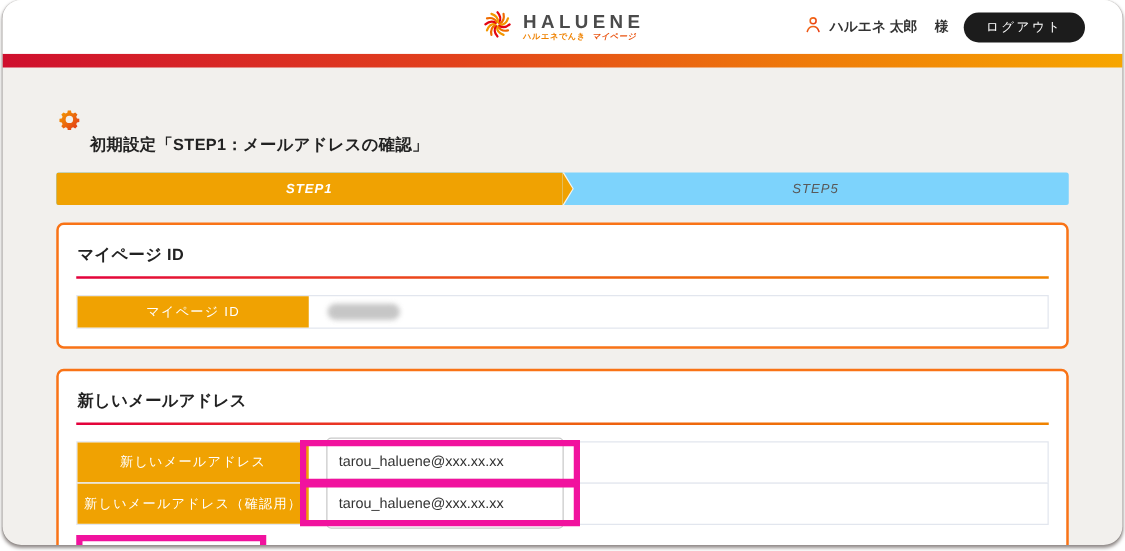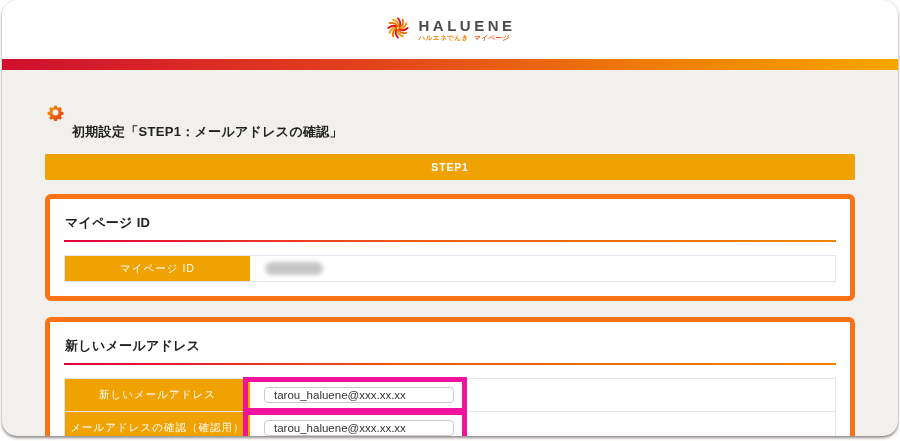--- a/index.html
+++ b/index.html
@@ -5,21 +5,21 @@
   * { box-sizing: border-box; margin: 0; padding: 0; }
   html,body { width: 900px; height: 441px; background:#fff; font-family:"Liberation Sans","DejaVu Sans",sans-serif; }
 
   .window {
     position:absolute; left:2px; top:0; width:896px; height:436px;
     border-radius:15px; overflow:hidden; background:#f2f0ed;
     box-shadow:0 2px 3px rgba(60,50,45,.55), 0 0 1px rgba(0,0,0,.25);
   }
 
   
-  .header { position:relative; height:59px; background:#fff; }
+  .header { position:relative; height:43px; background:#fff; }
   .logo { position:absolute; left:50%; top:50%; transform:translate(-50%,-50%);
           display:flex; align-items:center; gap:7px; cursor:pointer; }
   .logo-text { display:flex; flex-direction:column; line-height:1; }
   .brand { font-size:15px; letter-spacing:3.5px; color:#4b4b4b; font-weight:600; }
   .logo-sub { display:flex; gap:5px; margin-top:2px; }
   .logo-sub .sub-l { font-size:6.5px; font-weight:bold; color:#ef8200; letter-spacing:.5px; }
   .logo-sub .sub-r { font-size:6.5px; font-weight:bold; font-style:italic; color:#e95513; letter-spacing:.5px; }
 
   .user-area { position:absolute; right:30px; top:0; height:100%; display:flex; align-items:center; }
   .user-name { font-size:11px; font-weight:bold; color:#333; margin-left:6px; }
@@ -31,53 +31,53 @@
   .gradient-bar { height:11px; background:linear-gradient(90deg,#cf0f2e 0%,#e2411c 40%,#ef7b0a 72%,#f7a600 100%); }
 
   
   .main { padding:15px 43px 0; }
 
   .page-title-row { display:flex; align-items:center; gap:8px; margin:2px 0 13px 2px; }
   .page-title { font-size:13px; font-weight:bold; color:#222; letter-spacing:.3px;margin-top:36px; }
 
   
   .steps { display:flex; height:26px; background:#7dd3fc; border-radius:2px; overflow:hidden;
-           position:relative; margin-bottom:14px; }
+           position:relative; margin-bottom:14px;font-style:italic; }
   .step { flex:1; display:flex; align-items:center; justify-content:center;
           font-size:10.5px; letter-spacing:.8px; color:#595959; position:relative; }
   .step.active { background:#f0a202; color:#fff; font-weight:bold; z-index:2; }
   .step.active::before { content:''; position:absolute; left:100%; top:-2px;
           border-top:15px solid transparent; border-bottom:15px solid transparent;
           border-left:9px solid #f7f5f2; }
   .step.active::after { content:''; position:absolute; left:100%; top:0;
           border-top:13px solid transparent; border-bottom:13px solid transparent;
           border-left:8px solid #f0a202; }
   .step.sep::after { content:''; position:absolute; right:-7px; top:50%; width:15px; height:15px;
           transform:translateY(-50%) rotate(45deg);
           border-top:2px solid #f7f5f2; border-right:2px solid #f7f5f2; }
 
   
-  .card { background:#fff; border:5px solid #f97316; border-radius:6px;
+  .card { background:#fff; border:2px solid #f97316; border-radius:6px;
           padding:10px 14px 14px; margin-bottom:16px; }
   .card-heading { font-size:13px; font-weight:bold; color:#222; padding:5px 0 8px 1px; letter-spacing:.3px; }
   .heading-underline { height:2px; background:linear-gradient(90deg,#e3003c 0%,#ee5a12 45%,#f08300 100%);
           margin-bottom:13px; }
 
   .form-row { position:relative; display:flex; align-items:stretch; border:1px solid #e2e6ee; background:#fff; }
   .form-row + .form-row { margin-top:-1px; }
   .row-label { width:185px; background:#f0a202; color:#fff; font-size:10.5px; letter-spacing:1px;
           display:flex; align-items:center; justify-content:center; flex-shrink:0; }
   .row-id { height:27px; }
   .row-email { height:34px; }
 
   .id-value-area { display:flex; align-items:center; padding-left:15px; }
   .redacted-blob { width:58px; height:13px; background:#bdbdbd; border-radius:7px; filter:blur(2.2px); opacity:.85; }
 
   .email-input { position:absolute; left:199px; top:50%; transform:translateY(-50%);
-          width:190px; height:16px; border:1px solid #c9c9c9; border-radius:4px;
+          width:190px; height:40px; border:1px solid #c9c9c9; border-radius:4px;
           padding:0 9px; font-size:11.5px; color:#333; font-family:inherit; background:#fff; }
   .field-annotation { position:absolute; left:178px; top:-2px; width:224px; height:calc(100% + 4px);
           border:5px solid #f1129e; z-index:3; pointer-events:none; }
 
   .submit-area { display:flex; justify-content:flex-start; margin-top:8px; }
   .submit-annotation { border:5px solid #f1129e; padding:5px 17px; background:transparent; }
   .submit-btn { background:#2d2a2a; background-image:repeating-linear-gradient(45deg,rgba(255,255,255,.07) 0 3px,transparent 3px 7px);
           color:#fff; border:none; border-radius:14px; padding:7px 40px; font-size:11px;
           letter-spacing:3px; cursor:pointer; font-family:inherit; }
 </style>
@@ -108,20 +108,39 @@
       </span>
       <span class="logo-text">
         <span class="brand">HALUENE</span>
         <span class="logo-sub">
           <span class="sub-l">ハルエネでんき</span>
           <span class="sub-r">マイページ</span>
         </span>
       </span>
     </div>
 
+    <div class="user-area">
+      <span>
+        <svg viewBox="0 0 24 24" width="15" height="15">
+          <defs>
+            <linearGradient id="pg" x1="0" y1="0" x2="1" y2="1">
+              <stop offset="0" stop-color="#f3731c"></stop>
+                <stop offset="1" stop-color="#e8380d"></stop>
+            </linearGradient>
+          </defs>
+          <g fill="none" stroke="url(#pg)" stroke-width="2" stroke-linecap="round">
+            <circle cx="12" cy="7.5" r="3.8"></circle>
+            <path d="M4.5 21c1.4-4.2 4.3-6.3 7.5-6.3s6.1 2.1 7.5 6.3"></path>
+          </g>
+        </svg>
+      </span>
+      <span class="user-name">ハルエネ 太郎</span>
+      <span class="honorific">様</span>
+      <button class="logout-btn">ログアウト</button>
+    </div>
   </div>
 
   <div class="gradient-bar"></div>
 
   <div class="main">
 
     <div class="page-title-row">
       <span>
         <svg viewBox="0 0 24 24" width="17" height="17">
           <defs>
@@ -132,20 +151,21 @@
           </defs>
           <path fill="url(#gearGrad)" d="M10.2 2h3.6l.5 2.6 2 .9 2.3-1.4 2.5 2.5-1.4 2.3.9 2 2.6.5v3.6l-2.6.5-.9 2 1.4 2.3-2.5 2.5-2.3-1.4-2 .9-.5 2.6h-3.6l-.5-2.6-2-.9-2.3 1.4-2.5-2.5 1.4-2.3-.9-2-2.6-.5v-3.6l2.6-.5.9-2-1.4-2.3 2.5-2.5 2.3 1.4 2-.9z"></path>
           <circle cx="12" cy="12" r="4.2" fill="#f2f0ed"></circle>
         </svg>
       </span>
       <span class="page-title">初期設定「STEP1：メールアドレスの確認」</span>
     </div>
 
     <div class="steps">
       <div class="step active">STEP1</div>
+      <div class="step">STEP5</div>
     </div>
 
     <div class="card">
       <div class="card-heading">マイページ ID</div>
       <div class="heading-underline"></div>
       <div class="form-row row-id">
         <div class="row-label">マイページ ID</div>
         <div class="id-value-area">
           <div class="redacted-blob"></div>
         </div>
@@ -156,21 +176,21 @@
       <div class="card-heading">新しいメールアドレス</div>
       <div class="heading-underline"></div>
 
       <div class="form-row row-email">
         <div class="row-label">新しいメールアドレス</div>
         <input class="email-input" type="text" value="tarou_haluene@xxx.xx.xx" style="">
         <div class="field-annotation"></div>
       </div>
 
       <div class="form-row row-email">
-        <div class="row-label">メールアドレスの確認（確認用）</div>
+        <div class="row-label">新しいメールアドレス（確認用）</div>
         <input class="email-input" type="text" value="tarou_haluene@xxx.xx.xx" style="">
         <div class="field-annotation"></div>
       </div>
 
       <div class="submit-area">
         <div class="submit-annotation">
           <button class="submit-btn">登録</button>
         </div>
       </div>
     </div>

